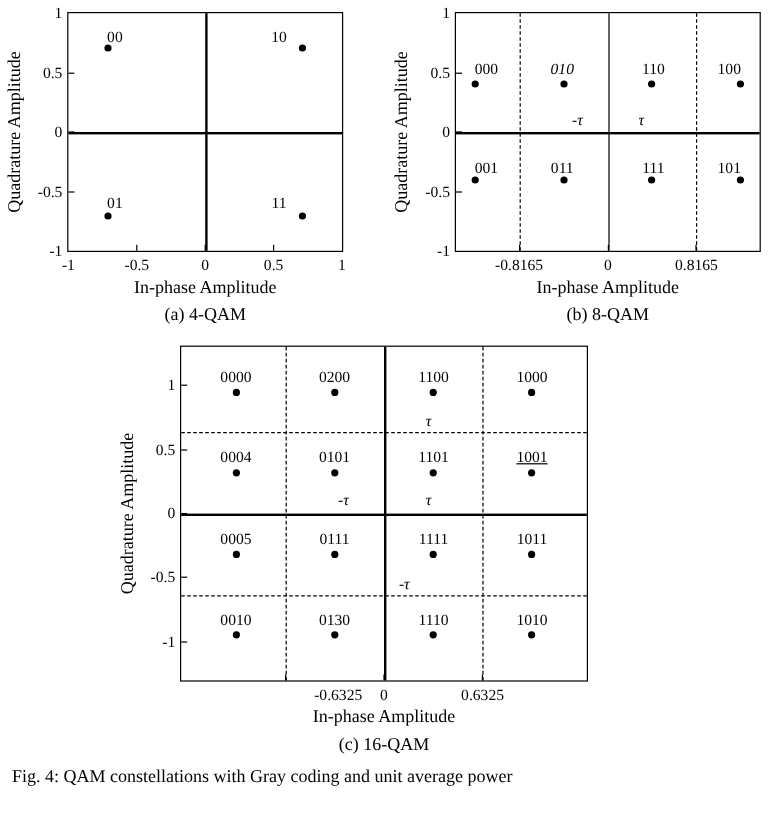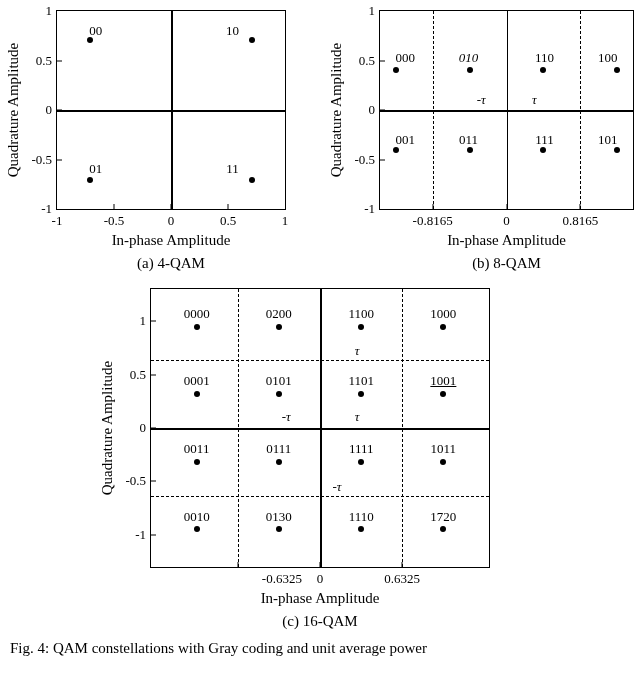--- a/index.html
+++ b/index.html
@@ -157,45 +157,45 @@
       <div class="pt" style="left:13.5%;top:13.5%;"></div>
         <div class="lbl" style="left:13.5%;top:12%;">0000</div>
       <div class="pt" style="left:37.8%;top:13.5%;"></div>
         <div class="lbl" style="left:37.8%;top:12%;">0200</div>
       <div class="pt" style="left:62.2%;top:13.5%;"></div>
         <div class="lbl" style="left:62.2%;top:12%;">1100</div>
       <div class="pt" style="left:86.5%;top:13.5%;"></div>
         <div class="lbl" style="left:86.5%;top:12%;">1000</div>
 
       <div class="pt" style="left:13.5%;top:37.8%;"></div>
-        <div class="lbl" style="left:13.5%;top:36%;">0001</div>
+        <div class="lbl" style="left:13.5%;top:36%;">0004</div>
       <div class="pt" style="left:37.8%;top:37.8%;"></div>
         <div class="lbl" style="left:37.8%;top:36%;">0101</div>
       <div class="pt" style="left:62.2%;top:37.8%;"></div>
         <div class="lbl" style="left:62.2%;top:36%;">1101</div>
       <div class="pt" style="left:86.5%;top:37.8%;"></div>
         <div class="lbl" style="left:86.5%;top:36%;text-decoration:underline;">1001</div>
 
       <div class="pt" style="left:13.5%;top:62.2%;"></div>
-        <div class="lbl" style="left:13.5%;top:60.5%;">0011</div>
+        <div class="lbl" style="left:13.5%;top:60.5%;">0005</div>
       <div class="pt" style="left:37.8%;top:62.2%;"></div>
         <div class="lbl" style="left:37.8%;top:60.5%;">0111</div>
       <div class="pt" style="left:62.2%;top:62.2%;"></div>
         <div class="lbl" style="left:62.2%;top:60.5%;">1111</div>
       <div class="pt" style="left:86.5%;top:62.2%;"></div>
         <div class="lbl" style="left:86.5%;top:60.5%;">1011</div>
 
       <div class="pt" style="left:13.5%;top:86.5%;"></div>
         <div class="lbl" style="left:13.5%;top:85%;">0010</div>
       <div class="pt" style="left:37.8%;top:86.5%;"></div>
         <div class="lbl" style="left:37.8%;top:85%;">0130</div>
       <div class="pt" style="left:62.2%;top:86.5%;"></div>
         <div class="lbl" style="left:62.2%;top:85%;">1110</div>
       <div class="pt" style="left:86.5%;top:86.5%;"></div>
-        <div class="lbl" style="left:86.5%;top:85%;">1720</div>
+        <div class="lbl" style="left:86.5%;top:85%;">1010</div>
 
       <span class="tick-x" style="left:25.7%;margin-left:44px;">-0.6325</span>
       <span class="tick-x" style="left:50%;">0</span>
       <span class="tick-x" style="left:74.3%;">0.6325</span>
       <div class="tick-mark-x" style="left:25.7%;"></div>
         <div class="tick-mark-x" style="left:50%;"></div>
         <div class="tick-mark-x" style="left:74.3%;"></div>
 
       <span class="tick-y" style="top:88.5%;">-1</span>
       <span class="tick-y" style="top:69.2%;">-0.5</span>

